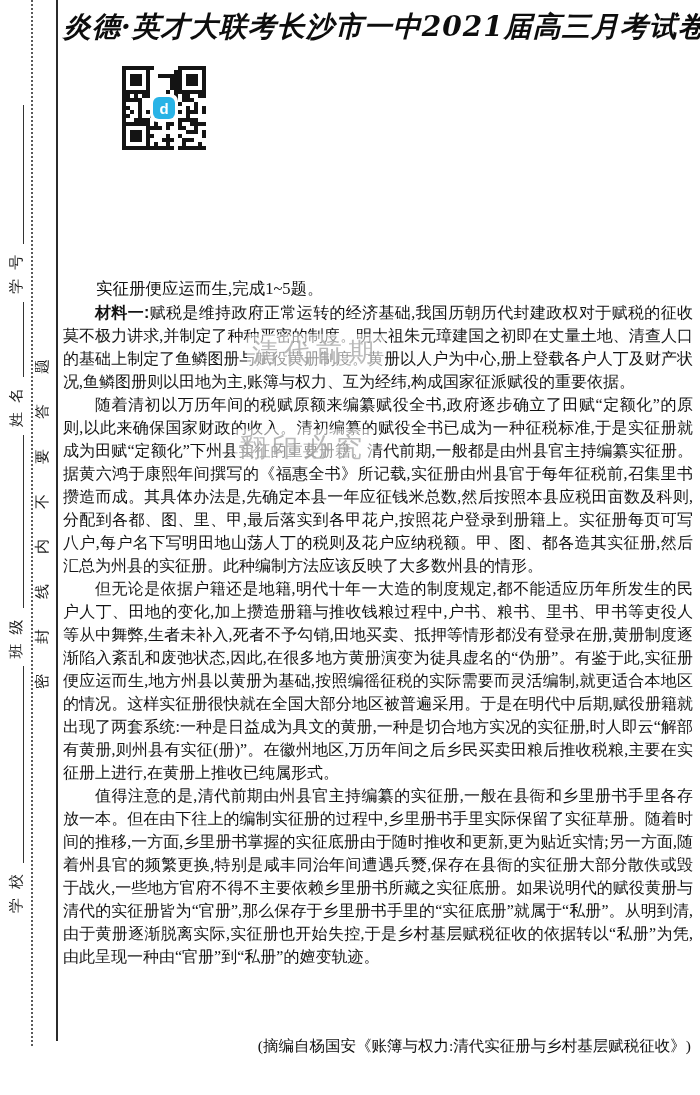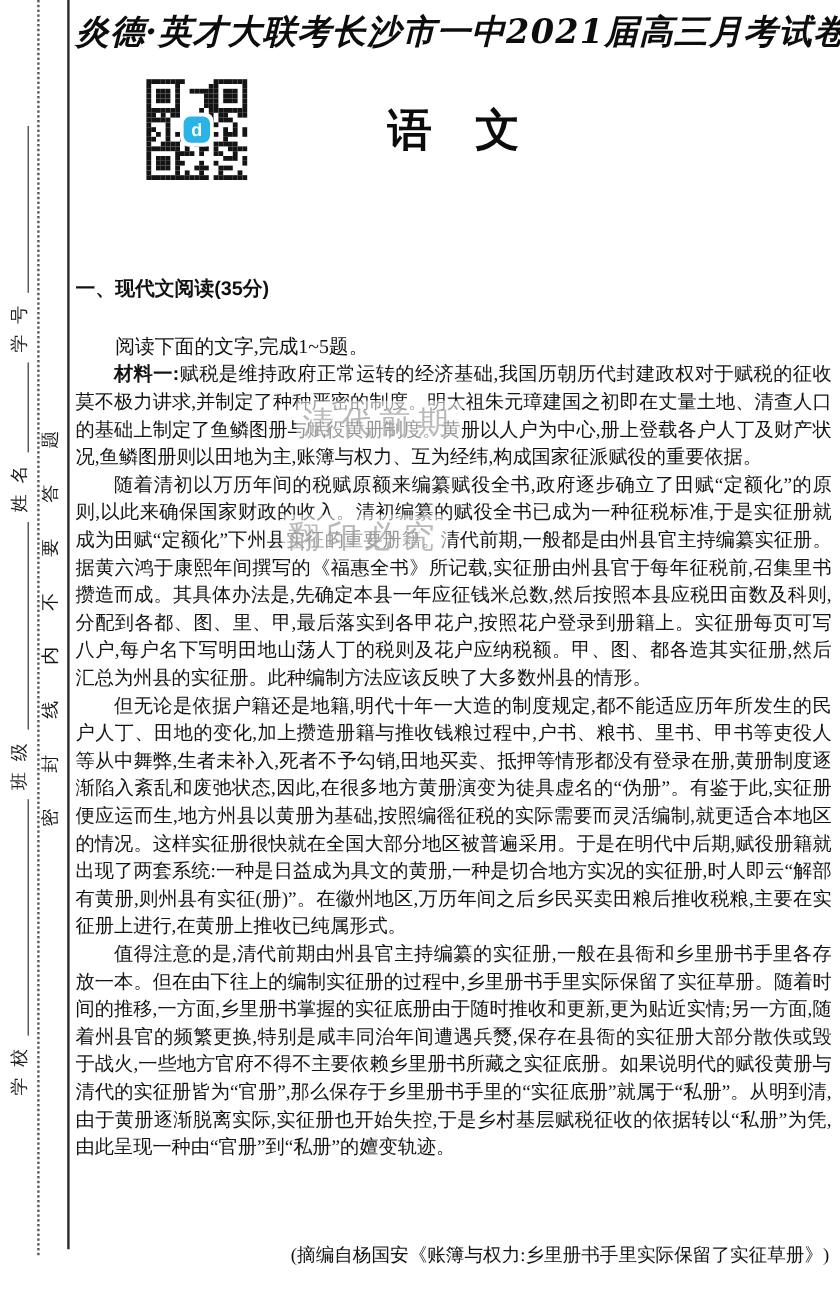--- a/index.html
+++ b/index.html
@@ -318,32 +318,30 @@
           <div class="qr-cell" style="left: 68px; top: 80px;"></div>
           <div class="qr-cell" style="left: 72px; top: 80px;"></div>
           <div class="qr-cell" style="left: 76px; top: 80px;"></div>
           <div class="qr-cell" style="left: 80px; top: 80px;"></div>
         </div>
       <div class="qr-logo">
         <div class="qr-logo-inner">d</div>
       </div>
     </div>
 
-    <div class="subject-title">语文</div>
-
-
-    <p class="h1">一、现代文阅读(35分)</p>
-    <p class="instr">阅读下面的文字,完成1~5题。</p>
+
+
+    <p class="instr">实征册便应运而生,完成1~5题。</p>
 
     <div class="reading">
       <p class="para"><b class="mlabel">材料一:</b><span>赋税是维持政府正常运转的经济基础,我国历朝历代封建政权对于赋税的征收莫不极力讲求,并制定了种种严密的制度。明太祖朱元璋建国之初即在丈量土地、清查人口的基础上制定了鱼鳞图册与赋役黄册制度。黄册以人户为中心,册上登载各户人丁及财产状况,鱼鳞图册则以田地为主,账簿与权力、互为经纬,构成国家征派赋役的重要依据。</span></p>
       <p class="para">随着清初以万历年间的税赋原额来编纂赋役全书,政府逐步确立了田赋“定额化”的原则,以此来确保国家财政的收入。清初编纂的赋役全书已成为一种征税标准,于是实征册就成为田赋“定额化”下州县实征的重要册籍。清代前期,一般都是由州县官主持编纂实征册。据黄六鸿于康熙年间撰写的《福惠全书》所记载,实征册由州县官于每年征税前,召集里书攒造而成。其具体办法是,先确定本县一年应征钱米总数,然后按照本县应税田亩数及科则,分配到各都、图、里、甲,最后落实到各甲花户,按照花户登录到册籍上。实征册每页可写八户,每户名下写明田地山荡人丁的税则及花户应纳税额。甲、图、都各造其实征册,然后汇总为州县的实征册。此种编制方法应该反映了大多数州县的情形。</p>
       <p class="para">但无论是依据户籍还是地籍,明代十年一大造的制度规定,都不能适应历年所发生的民户人丁、田地的变化,加上攒造册籍与推收钱粮过程中,户书、粮书、里书、甲书等吏役人等从中舞弊,生者未补入,死者不予勾销,田地买卖、抵押等情形都没有登录在册,黄册制度逐渐陷入紊乱和废弛状态,因此,在很多地方黄册演变为徒具虚名的“伪册”。有鉴于此,实征册便应运而生,地方州县以黄册为基础,按照编徭征税的实际需要而灵活编制,就更适合本地区的情况。这样实征册很快就在全国大部分地区被普遍采用。于是在明代中后期,赋役册籍就出现了两套系统:一种是日益成为具文的黄册,一种是切合地方实况的实征册,时人即云“解部有黄册,则州县有实征(册)”。在徽州地区,万历年间之后乡民买卖田粮后推收税粮,主要在实征册上进行,在黄册上推收已纯属形式。</p>
       <p class="para">值得注意的是,清代前期由州县官主持编纂的实征册,一般在县衙和乡里册书手里各存放一本。但在由下往上的编制实征册的过程中,乡里册书手里实际保留了实征草册。随着时间的推移,一方面,乡里册书掌握的实征底册由于随时推收和更新,更为贴近实情;另一方面,随着州县官的频繁更换,特别是咸丰同治年间遭遇兵燹,保存在县衙的实征册大部分散佚或毁于战火,一些地方官府不得不主要依赖乡里册书所藏之实征底册。如果说明代的赋役黄册与清代的实征册皆为“官册”,那么保存于乡里册书手里的“实征底册”就属于“私册”。从明到清,由于黄册逐渐脱离实际,实征册也开始失控,于是乡村基层赋税征收的依据转以“私册”为凭,由此呈现一种由“官册”到“私册”的嬗变轨迹。</p>
     </div>
 
-    <p class="attribution">(摘编自杨国安《账簿与权力:乡里册书手里实际保留了实征草册》)</p>
+    <p class="attribution">(摘编自杨国安《账簿与权力:清代实征册与乡村基层赋税征收》)</p>
   </div>
 
   <div class="wm wm1">清代前期</div>
   <div class="wm wm3">翻印必究</div>
 
 </div>
 
 </body></html>

